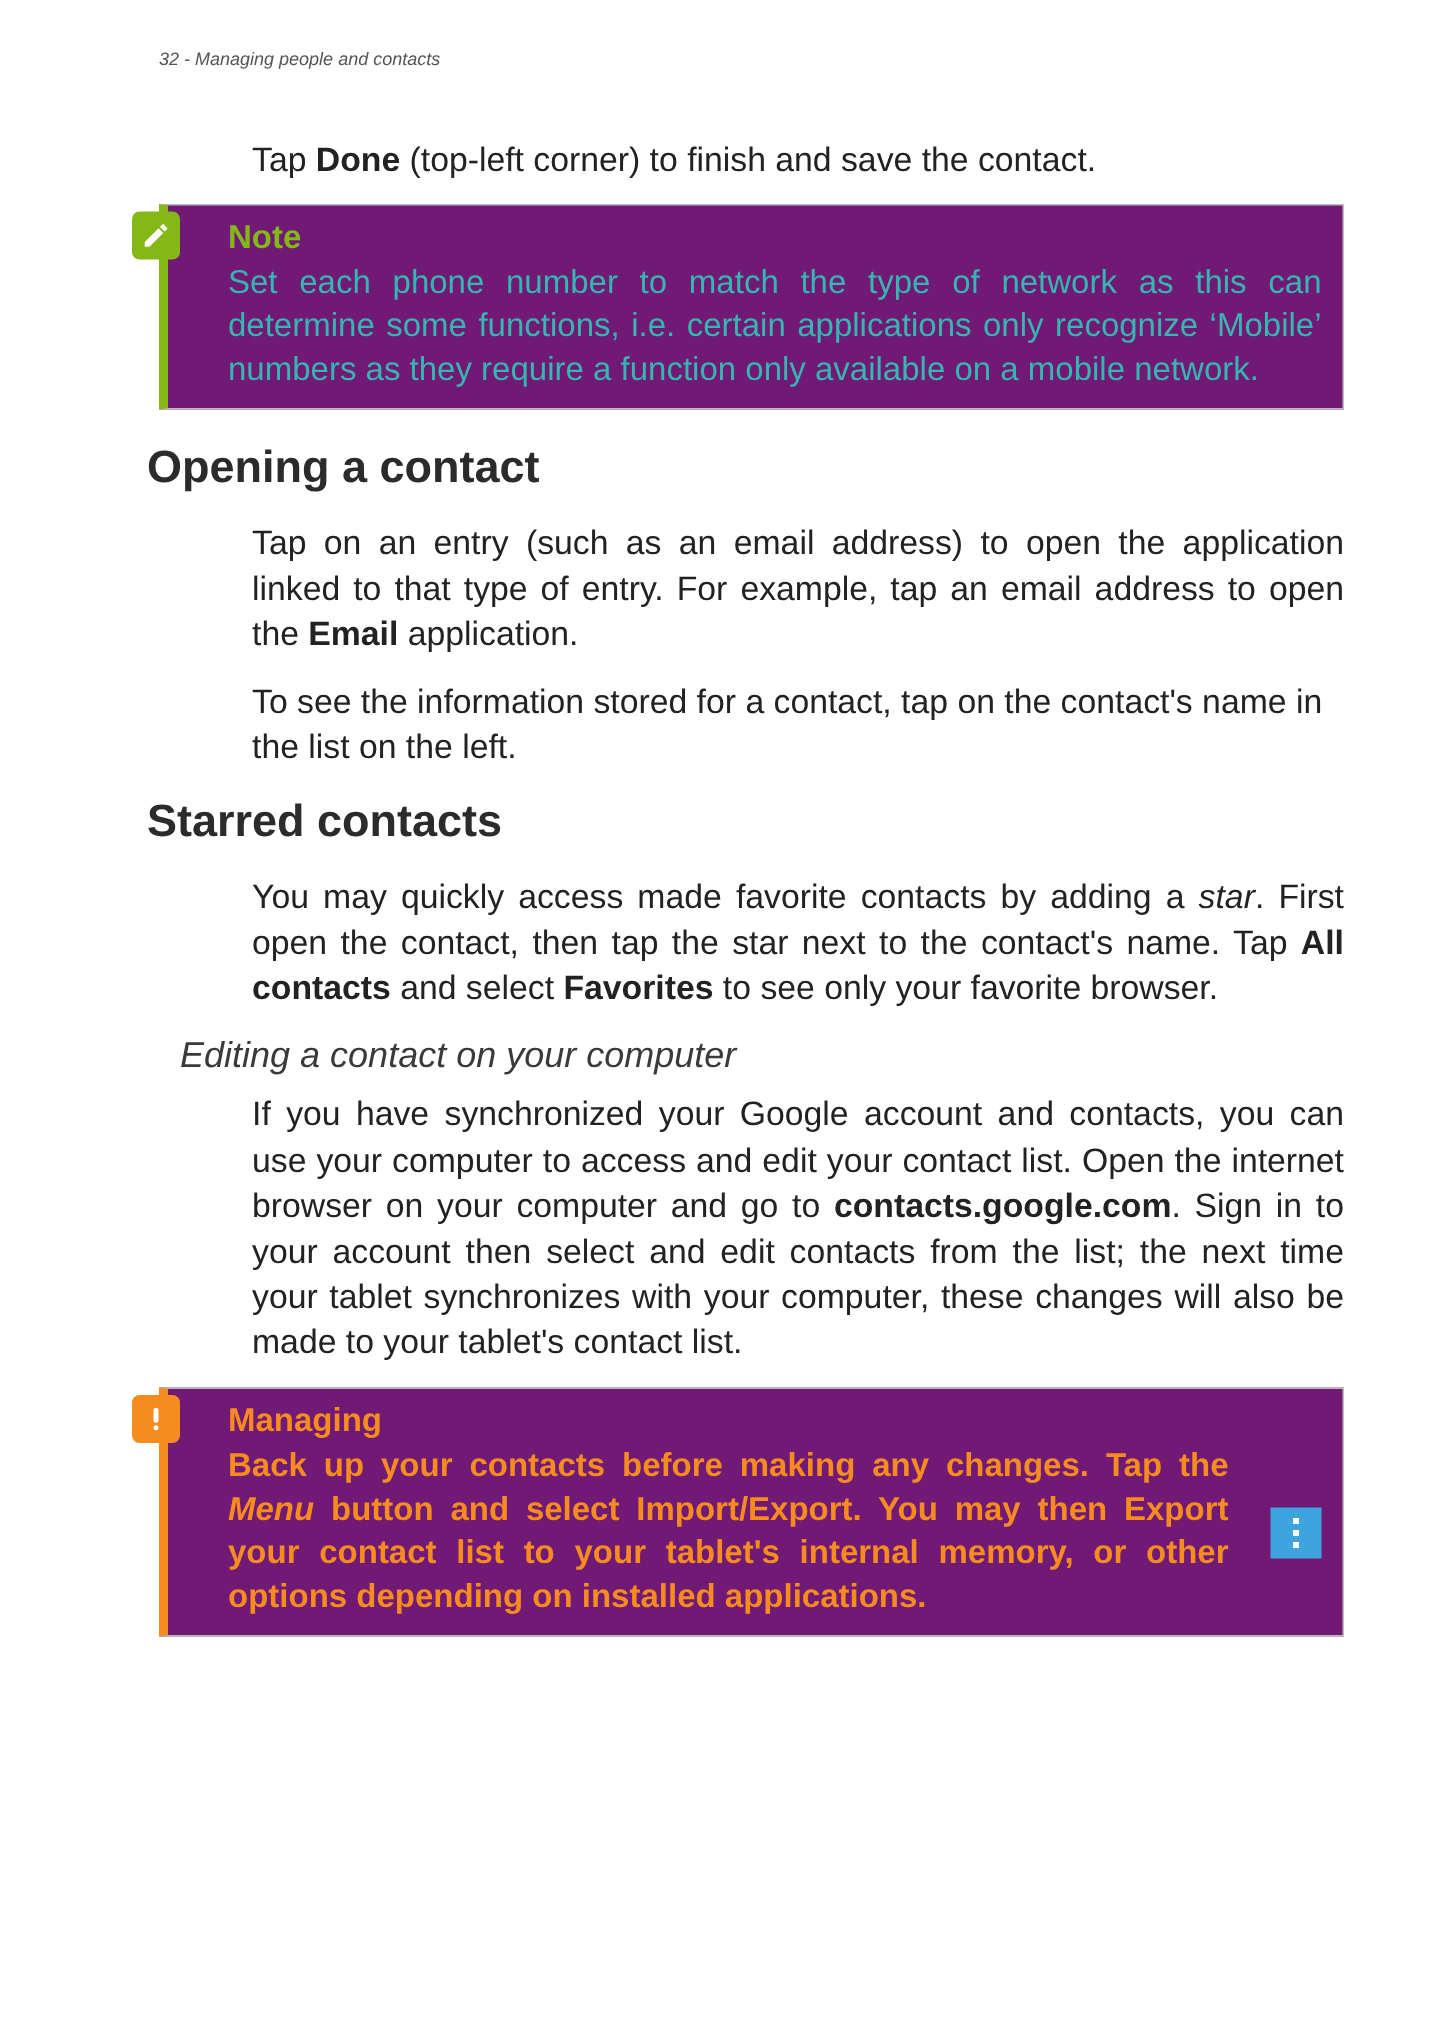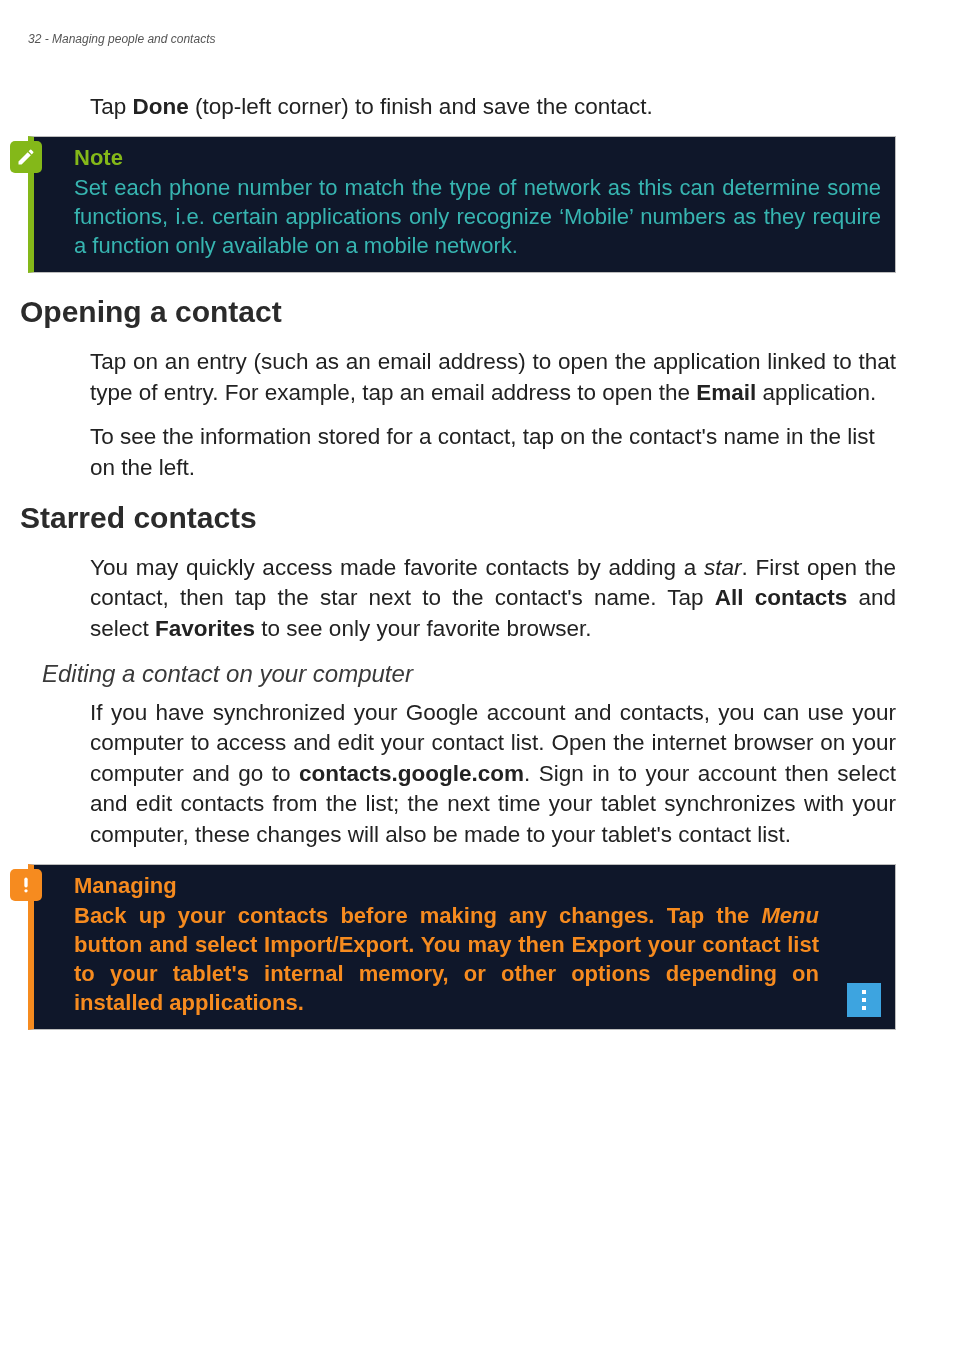--- a/index.html
+++ b/index.html
@@ -14,21 +14,22 @@
   body{
     width:954px;
     height:1352px;
     background:#fff;
     font-family:Arial,Helvetica,sans-serif;
     color:var(--text);
     position:relative;
     box-sizing:border-box;
   }
   .page{
-    padding:32px 58px 0 28px;
+    padding:32px 58px 0 58px;
+    margin-left:48px;
   }
   .page-header{
     font-size:12px;
     font-style:italic;
     color:#555;
     margin-bottom:46px;
   }
   .body-indent{
     margin-left:62px;
     margin-right:0;
@@ -43,21 +44,21 @@
   .bold{font-weight:bold}
   .italic{font-style:italic}
 
   
   .callout{
     border:1px solid #bdbdbd;
     border-left:6px solid;
     padding:8px 14px 12px 40px;
     position:relative;
     margin:14px 0 22px 0;
-    background:#0f172a;
+    background:#701a75;
   }
   .callout.note{border-left-color:var(--green)}
   .callout.important{border-left-color:var(--orange)}
   .callout-icon{
     position:absolute;
     top:4px;
     left:-24px;
     width:32px;
     height:32px;
     border-radius:5px;
@@ -75,21 +76,21 @@
   }
   .callout.note .callout-title{color:var(--green)}
   .callout.important .callout-title{color:var(--orange)}
   .callout-body{
     font-size:22px;
     line-height:1.32;
     margin:0;
   }
   .callout.note .callout-body{color:var(--teal);text-align:justify}
   .callout.important .callout-body{color:var(--orange);font-weight:bold;text-align:justify}
-  .callout.important .important-row{display:flex;gap:28px;align-items:flex-end}
+  .callout.important .important-row{display:flex;gap:28px;align-items:center}
   .callout.important .important-text{flex:1}
   .menu-icon-tile{
     width:34px;height:34px;
     background:var(--blue);
     margin-top:4px;
     flex:0 0 34px;
     display:flex;
     flex-direction:column;
     justify-content:center;
     align-items:center;

